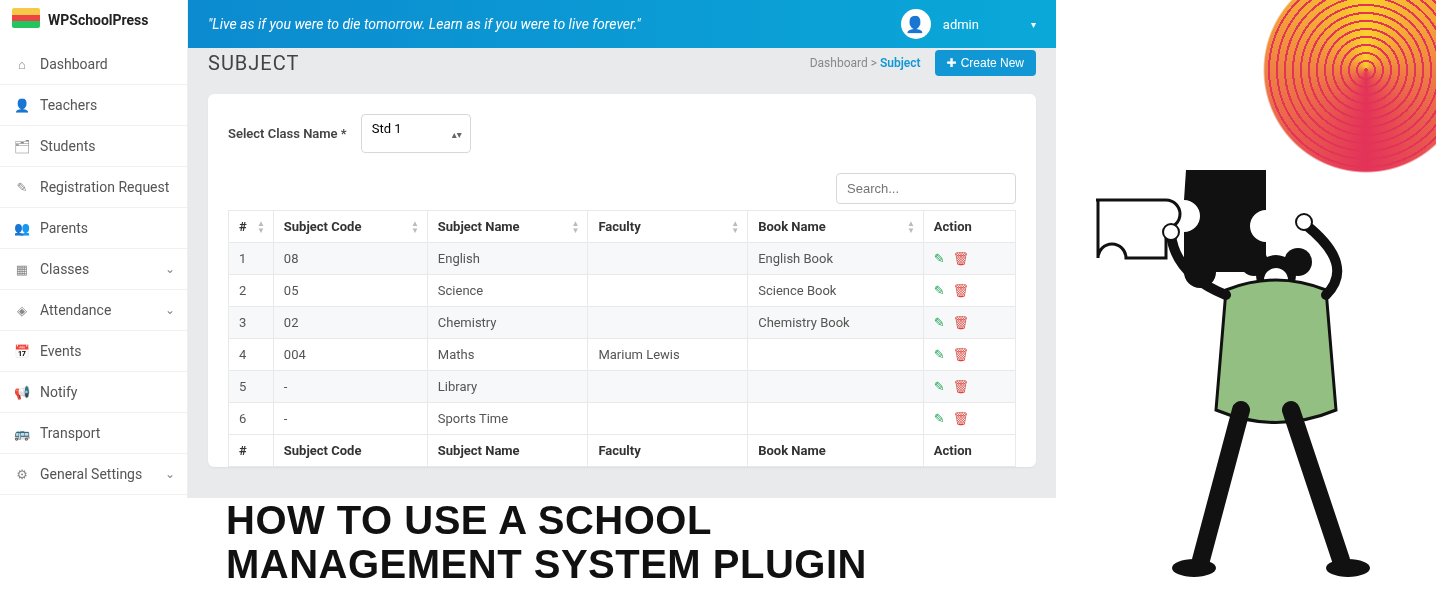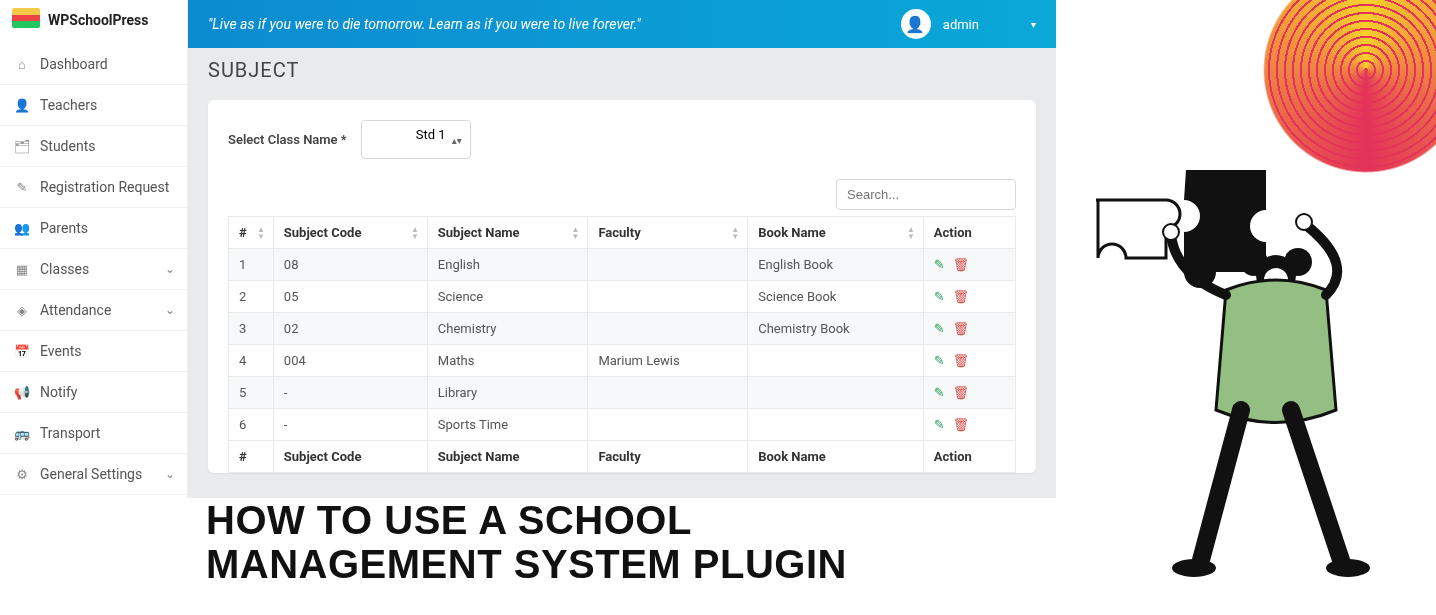--- a/index.html
+++ b/index.html
@@ -71,37 +71,37 @@
   .quote { font-style: italic; font-size: 14px; }
   .userbox { display: flex; align-items: center; gap: 12px; font-size: 13px; }
   .avatar-circle {
     width: 30px; height: 30px; background: #fff; border-radius: 50%;
     display: flex; align-items: center; justify-content: center; color: #333; font-size: 16px;
   }
   .user-caret { font-size: 10px; margin-left: 40px; }
 
   .page-head {
     display: flex; align-items: center; justify-content: space-between;
-    padding: 10px 20px 6px;
+    padding: 2px 20px 6px;
     gap: 21px;
   }
   .page-title { font-size: 20px; font-weight: 400; color: #444; letter-spacing: 1px; }
   .head-right { display: flex; align-items: center; gap: 14px; font-size: 12px; }
   .crumbs { color: #888; }
   .crumbs .active { color: #1197d4; font-weight: 600; }
   .btn-create {
     background: #1197d4; color: #fff; border: none; padding: 6px 12px;
     border-radius: 4px; font-size: 12px; cursor: pointer; display: flex; gap: 4px; align-items: center;
   }
 
   .card {
     background: #fff; margin: 12px 20px; border-radius: 6px; padding: 20px 20px 0;
     box-shadow: 0 1px 2px rgba(0,0,0,.05);
   }
-  .select-row { display: flex; align-items: center; gap: 14px; margin-bottom: 20px; text-align: right; }
+  .select-row { display: flex; align-items: center; gap: 14px; margin-bottom: 20px; }
   .select-label { font-size: 13px; font-weight: 600; color: #444; }
   .select-box {
     border: 1px solid #d8d8d8; border-radius: 4px; padding: 6px 24px 16px 10px;
     font-size: 13px; min-width: 110px; background: #fff; position: relative; cursor: pointer;
   }
   .select-caret {
     position: absolute; right: 8px; top: 50%; transform: translateY(-50%);
     font-size: 10px; color: #666;
   }
   .search-row { display: flex; justify-content: flex-end; margin-bottom: 6px; }
@@ -120,21 +120,21 @@
   }
   .act { display: flex; gap: 8px; }
   .ico-edit { color: #22a552; cursor: pointer; font-size: 13px; }
   .ico-del  { color: #d9463e; cursor: pointer; font-size: 13px; }
 
   tfoot th { font-weight: 700; color: #333; }
 
   
   .article-title {
     position: absolute;
-    left: 206px; top: 498px;
+    left: 226px; top: 498px;
     font-family: "Arial Black", Impact, sans-serif;
     font-weight: 900; font-size: 40px; line-height: 1.1;
     color: #111; letter-spacing: .5px;
     text-transform: uppercase;
   }
 
   
   .decor-dots {
     position: absolute; top: -60px; right: -60px; width: 260px; height: 260px;
     border-radius: 50%;
@@ -217,20 +217,31 @@
       <div class="quote">"Live as if you were to die tomorrow. Learn as if you were to live forever."</div>
       <div class="userbox">
         <span class="avatar-circle">👤</span>
         <span>admin</span>
         <span class="user-caret">▾</span>
       </div>
     </div>
 
     <div class="page-head">
       <div class="page-title">SUBJECT</div>
+      <div class="head-right">
+        <div class="crumbs">
+          <span>Dashboard</span>
+          <span>&gt;</span>
+          <span class="active">Subject</span>
+        </div>
+        <button class="btn-create">
+          <span>✚</span>
+          <span>Create New</span>
+        </button>
+      </div>
     </div>
 
     <div class="card">
       <div class="select-row">
         <span class="select-label">Select Class Name *</span>
         <div class="select-box">
           <span>Std 1</span>
           <span class="select-caret">▴▾</span>
         </div>
       </div>

